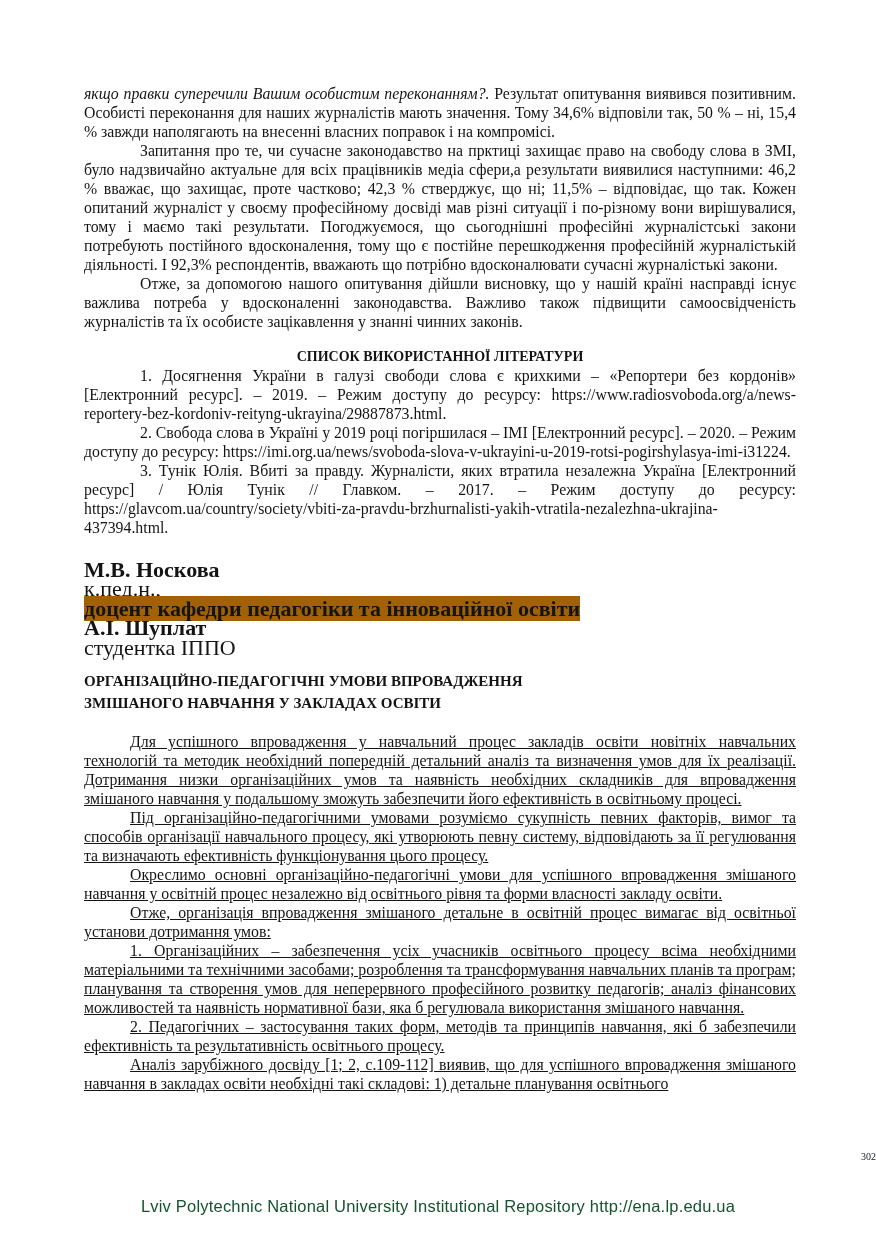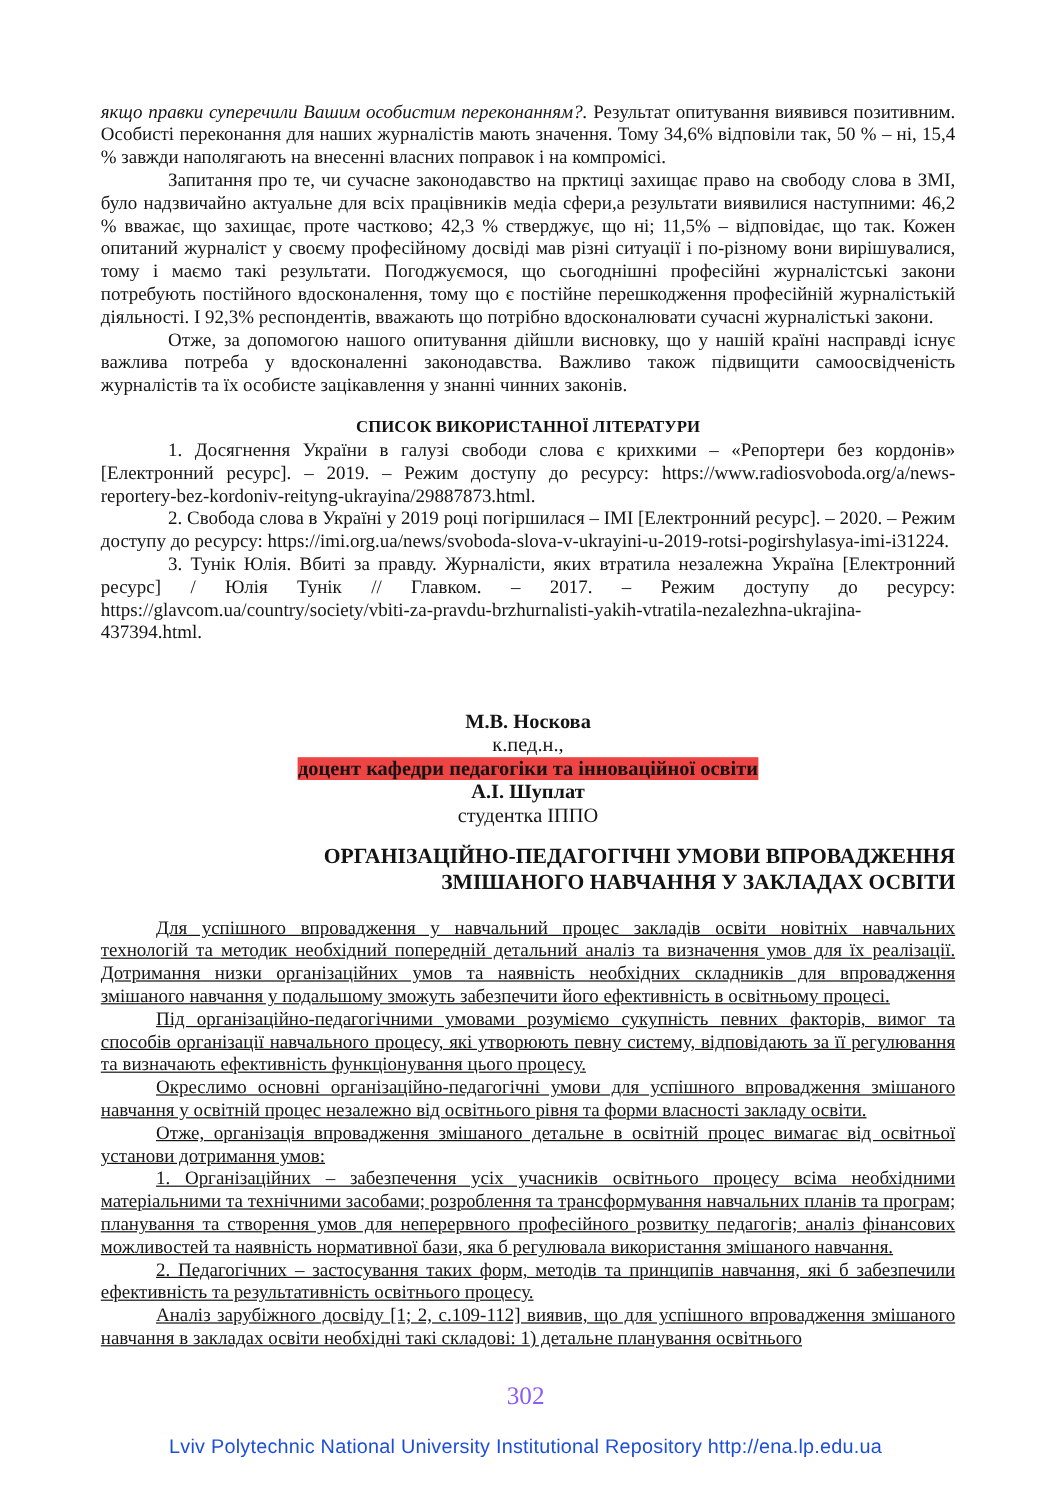--- a/index.html
+++ b/index.html
@@ -30,52 +30,52 @@
   .indent2 { text-indent: 46px; text-decoration: underline; }
   .section-heading {
     margin: 16px 0 0 0;
     font-size: 14px;
     line-height: 19px;
     text-align: center;
     font-weight: bold;
     font-family: "Liberation Serif", serif;
   }
   .byline {
-    margin-top: 55px;
-    text-align: center;
-    font-size: 17px;
+    margin-top: 23px;
+    text-align: left;
+    font-size: 22px;
     line-height: 19.4px;
   }
   .byline .bold { font-weight: bold; }
-  .hl { background: #ef4444; }
+  .hl { background: #a16207; }
   .article-title {
     margin: 13px 0 18px 0;
-    font-size: 18px;
+    font-size: 15px;
     line-height: 22px;
-    text-align: right;
+    text-align: left;
     font-weight: bold;
     font-family: "Liberation Serif", serif;
   }
   .page-number {
     position: absolute;
     left: 0; right: 0;
     top: 1151px;
-    text-align: center;
-    font-size: 21px;
-    color: #8b5cf6;
+    text-align: right;
+    font-size: 10px;
+    color: #0f172a;
   }
   .footer {
     position: absolute;
     left: 0; right: 0;
     top: 1197px;
     text-align: center;
     font-family: "Liberation Sans", sans-serif;
     font-size: 16.5px;
     letter-spacing: 0.2px;
-    color: #1d4ed8;
+    color: #14532d;
   }
 </style>
 </head>
 <body>
 
 <div class="page">
   <div class="content">
 
     <p><span class="italic">якщо правки суперечили Вашим особистим переконанням?.</span><span> Результат опитування виявився позитивним. Особисті переконання для наших журналістів мають значення. Тому 34,6% відповіли так, 50 % – ні, 15,4 % завжди наполягають на внесенні власних поправок і на компромісі.</span></p>
     <p class="indent">Запитання про те, чи сучасне законодавство на прктиці захищає право на свободу слова в ЗМІ, було надзвичайно актуальне для всіх працівників медіа сфери,а результати виявилися наступними: 46,2 % вважає, що захищає, проте частково; 42,3 % стверджує, що ні; 11,5% – відповідає, що так. Кожен опитаний журналіст у своєму професійному досвіді мав різні ситуації і по-різному вони вирішувалися, тому і маємо такі результати. Погоджуємося, що сьогоднішні професійні журналістські закони потребують постійного вдосконалення, тому що є постійне перешкодження професійній журналістькій діяльності. І 92,3% респондентів, вважають що потрібно вдосконалювати сучасні журналістькі закони.</p>

